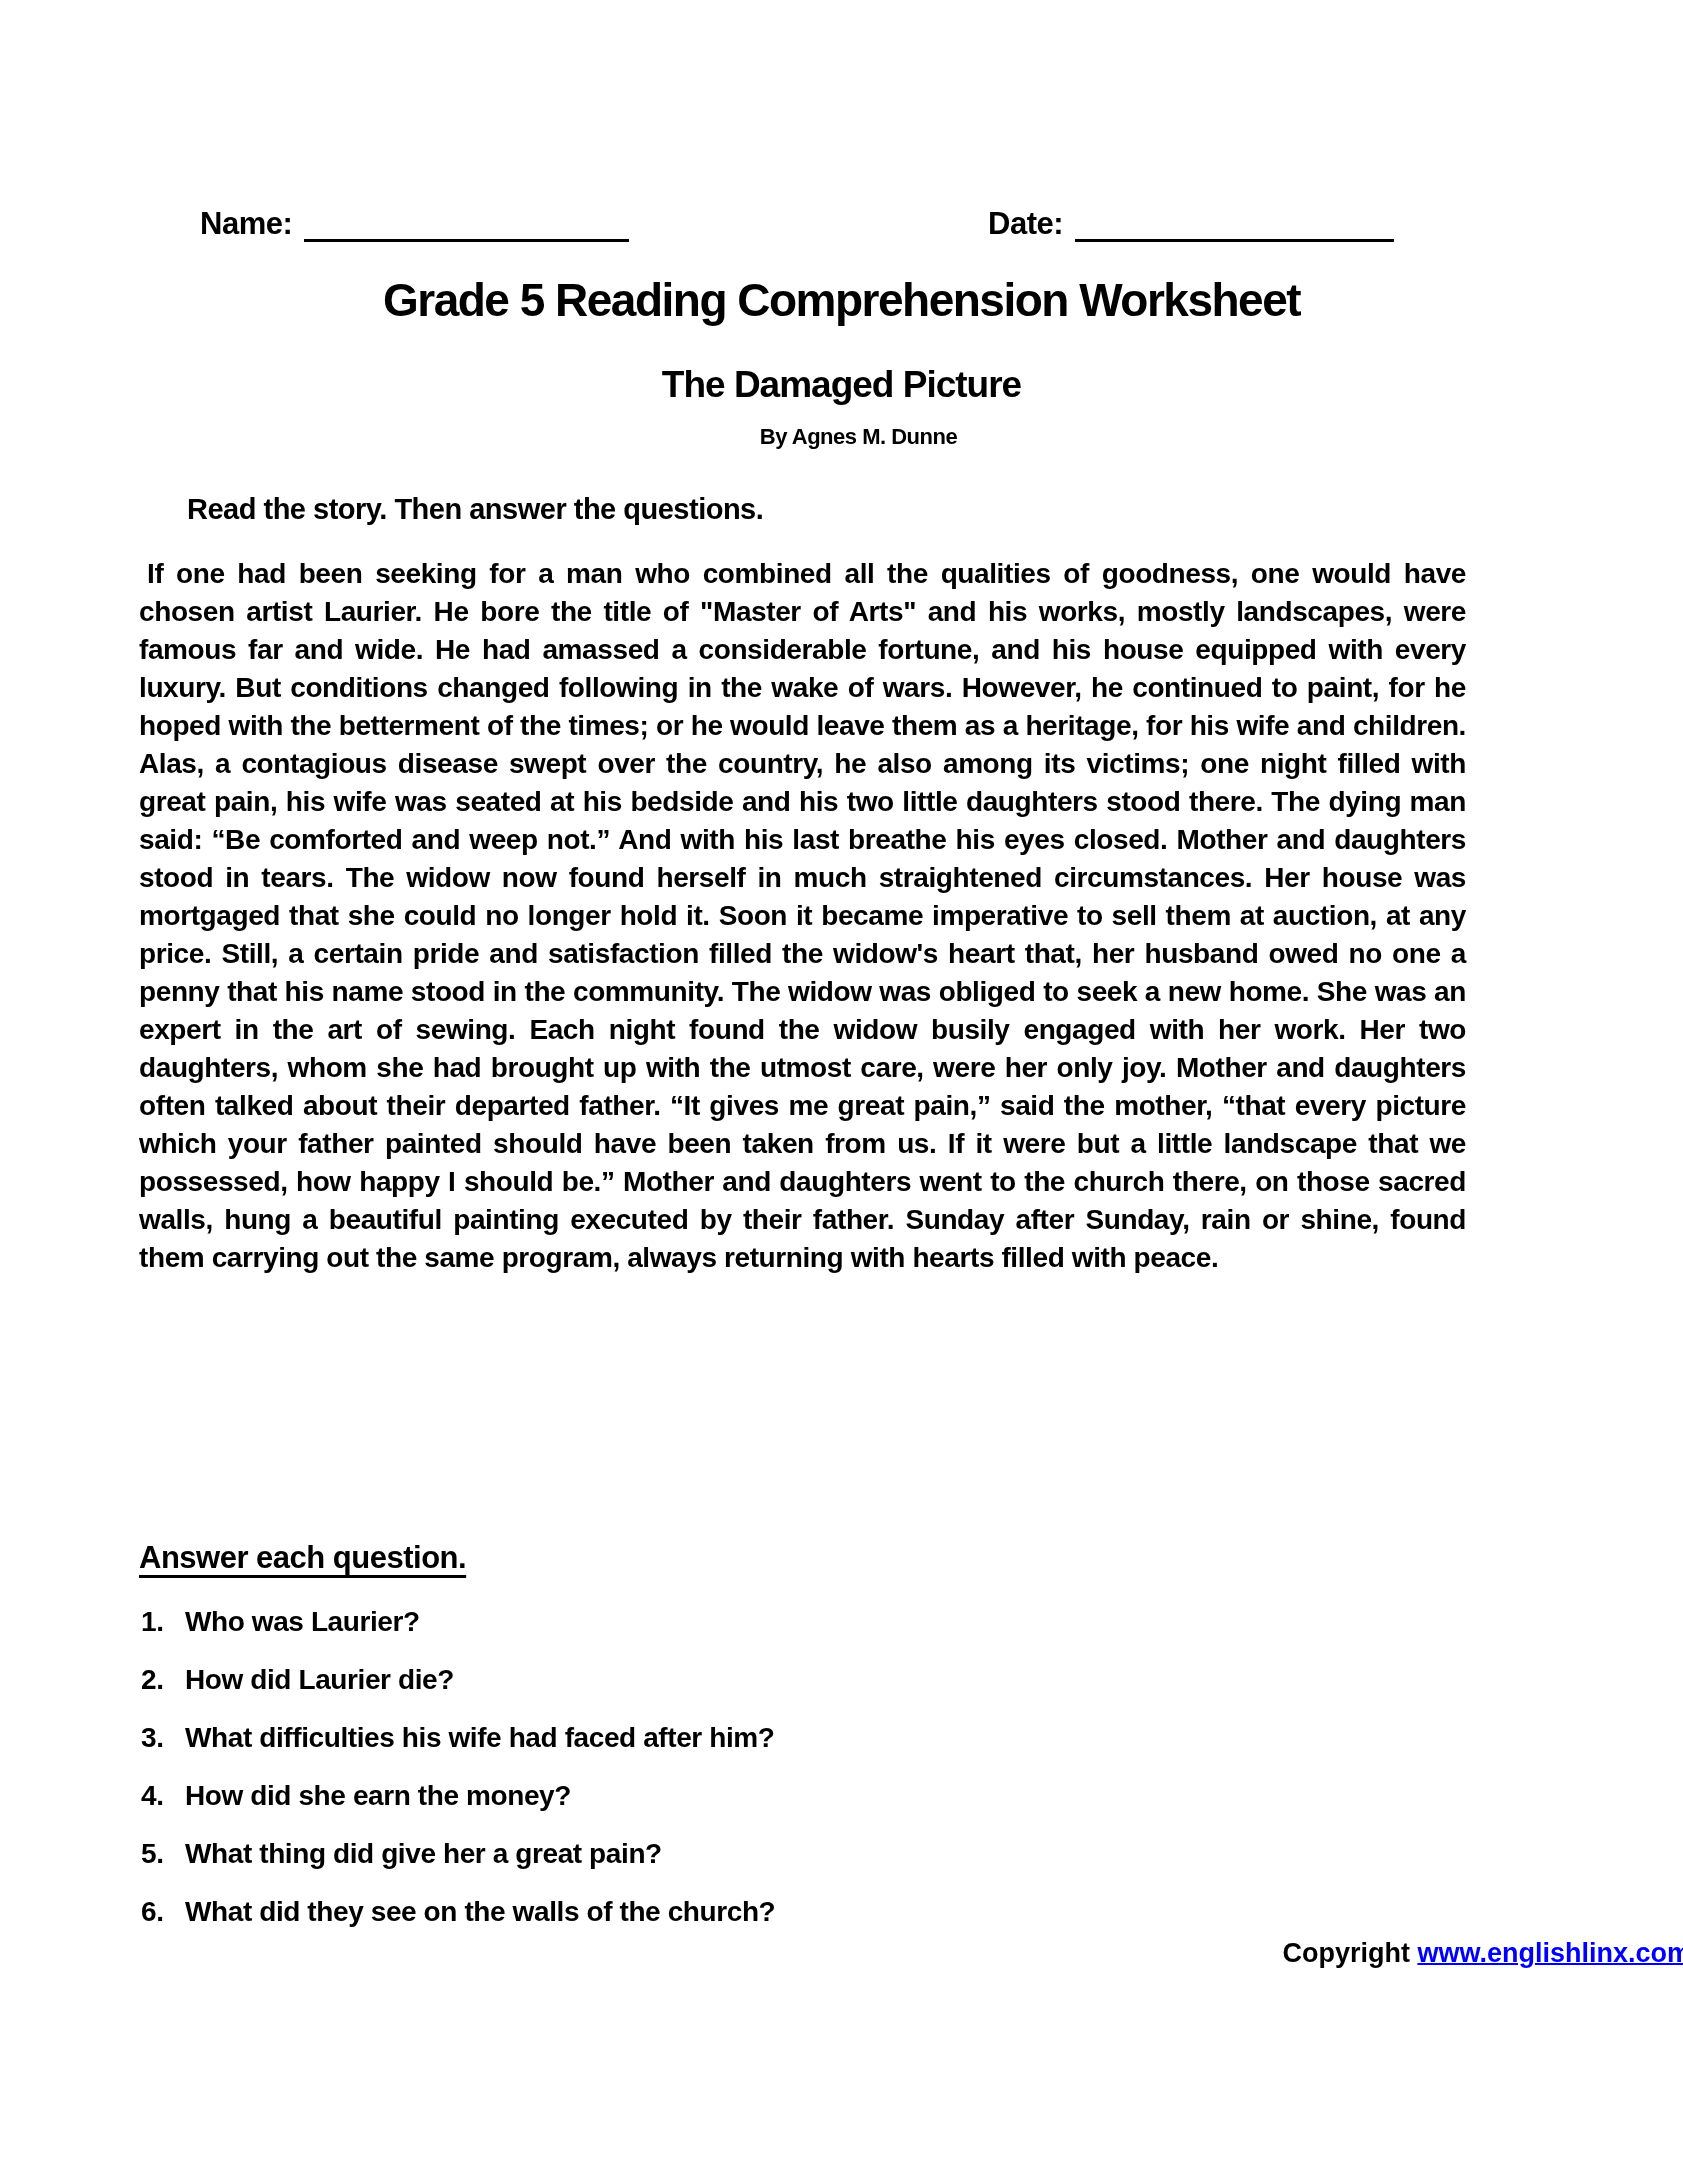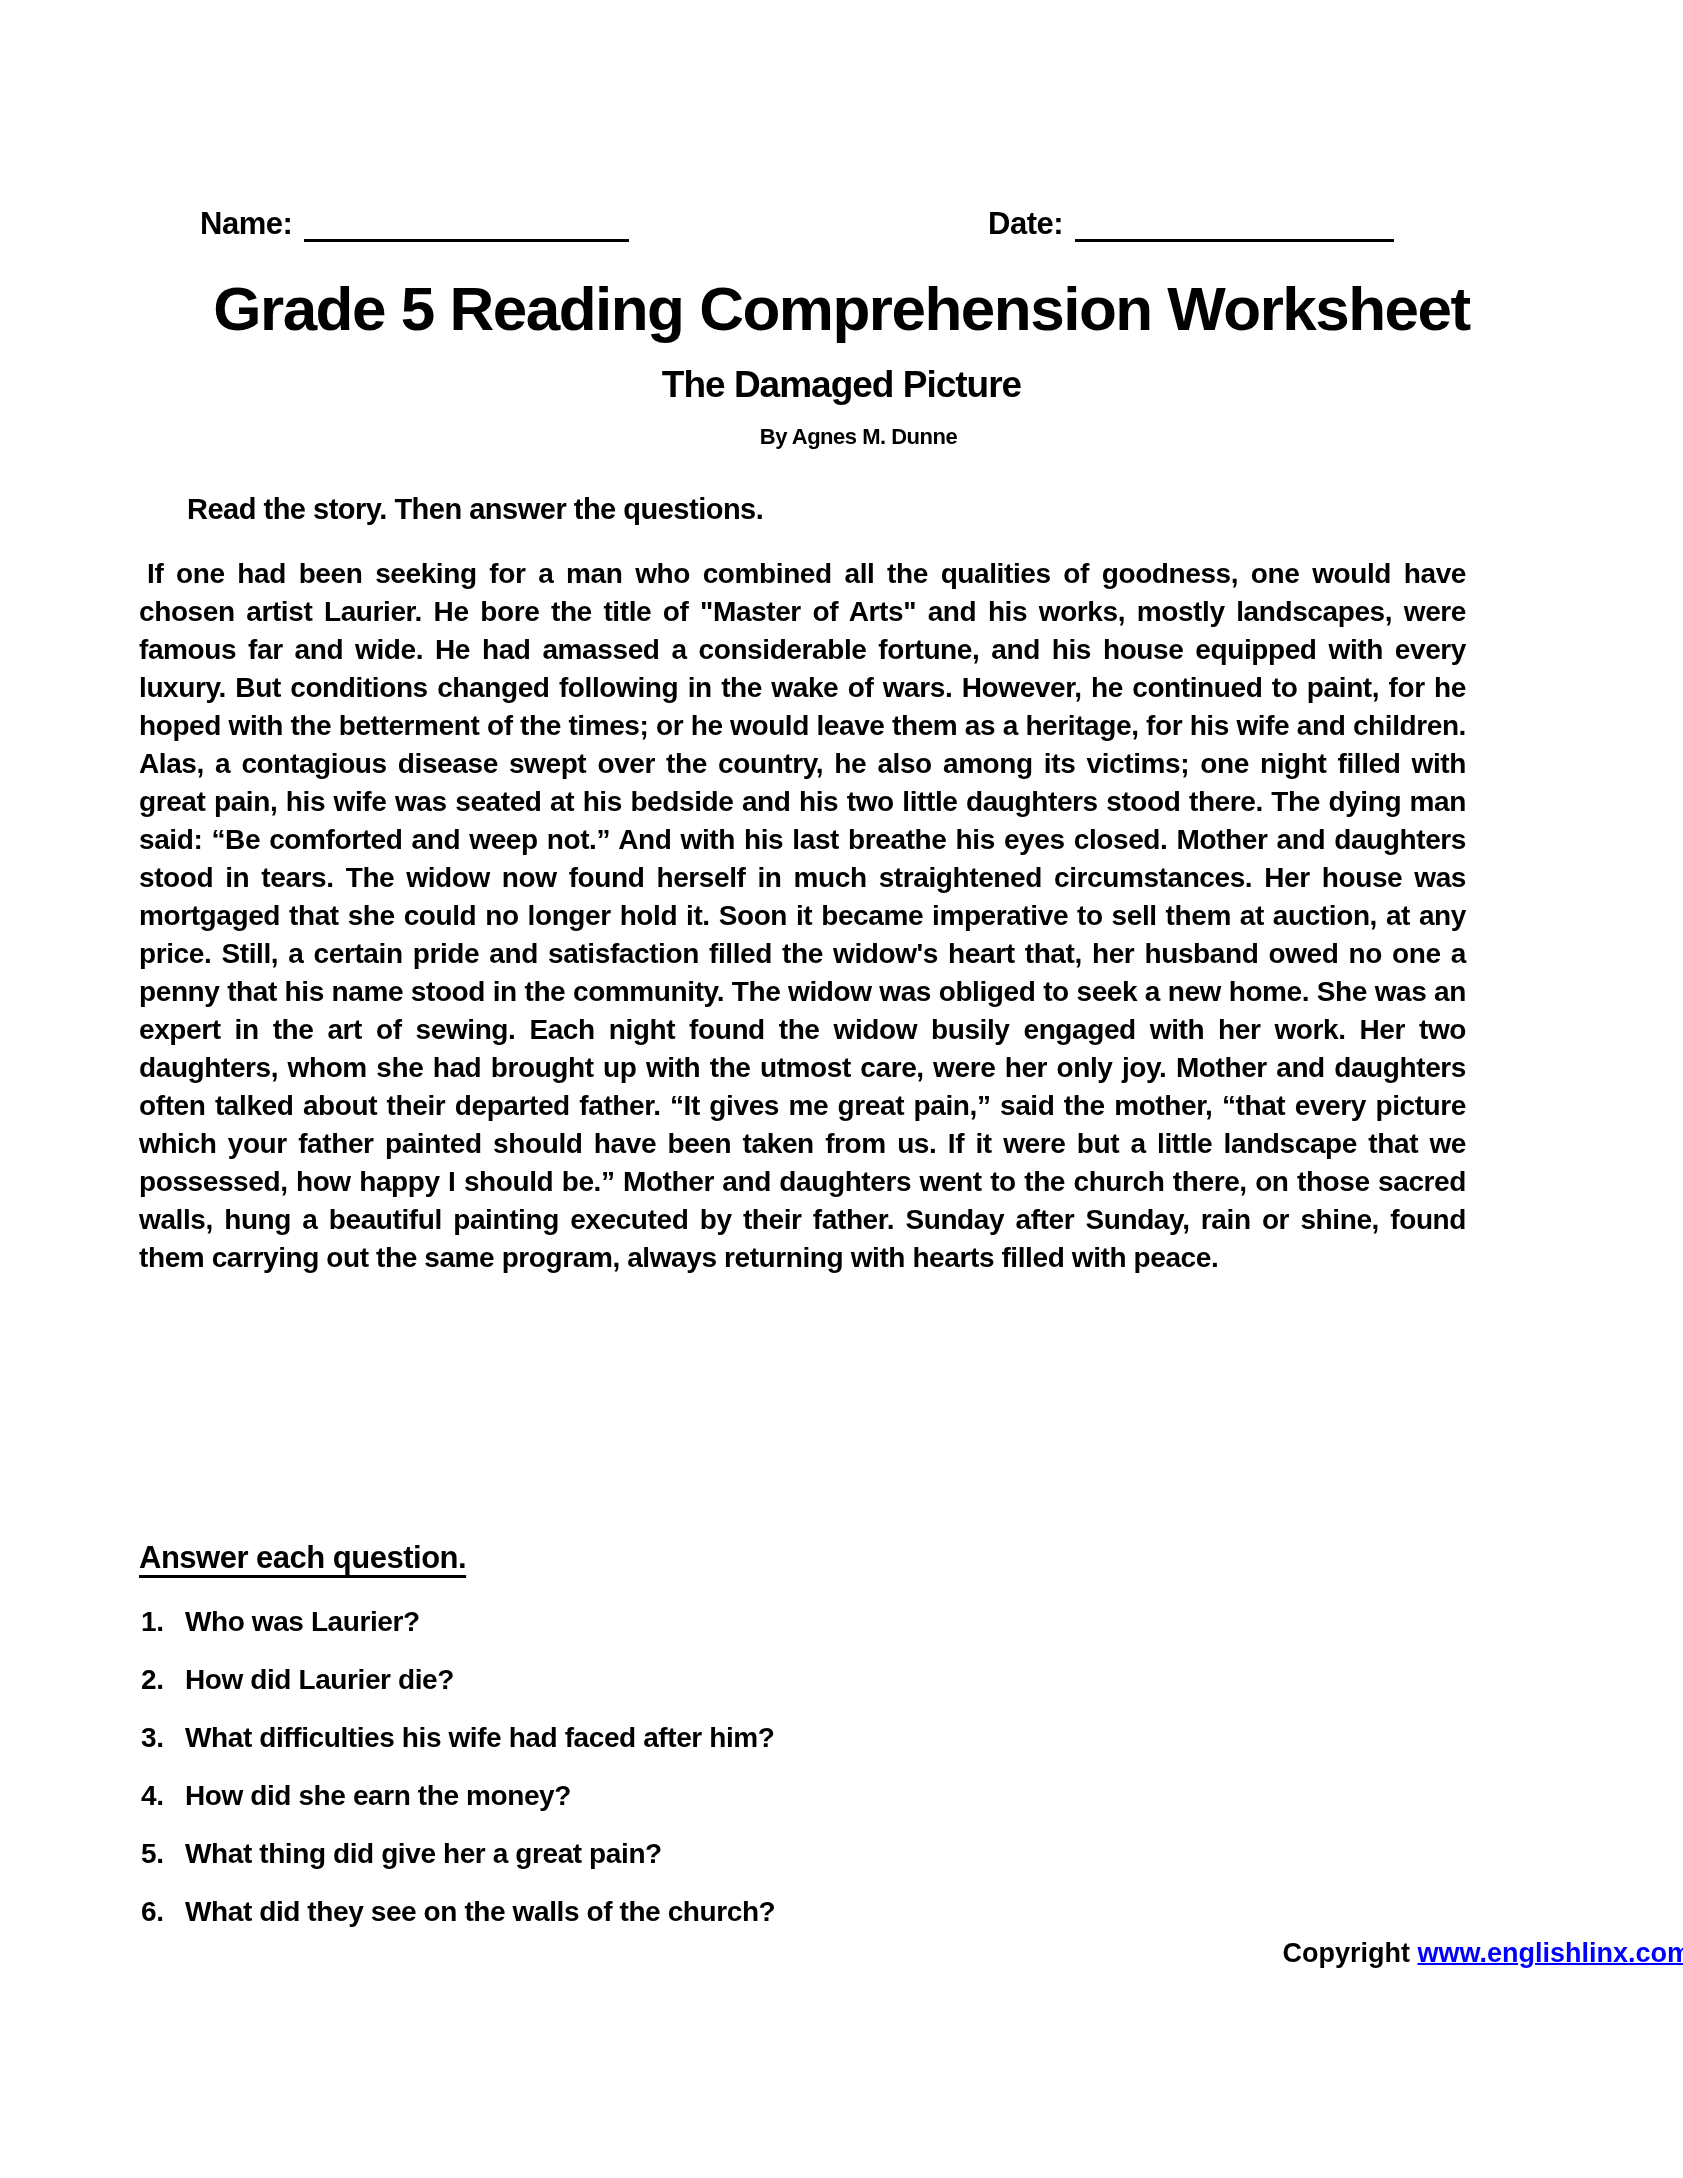--- a/index.html
+++ b/index.html
@@ -24,21 +24,21 @@
     vertical-align: bottom;
     margin-left: 12px;
   }
   .name-blank { width: 325px; }
   .date-blank { width: 319px; }
 
   
   .worksheet-title {
     position: absolute; top: 273px; left: 0; width: 100%;
     text-align: center;
-    font-size: 62px; font-weight: bold; letter-spacing: -1.5px;
+    font-size: 46px; font-weight: bold; letter-spacing: -1.5px;
   }
   .story-title {
     position: absolute; top: 364px; left: 0; width: 100%;
     text-align: center;
     font-size: 37px; font-weight: bold; letter-spacing: -1px;
   }
   .byline {
     position: absolute; top: 424px; left: 0; width: 100%;
     text-align: center;
     font-size: 22px; font-weight: bold; letter-spacing: -0.5px; padding-left: 17px;

